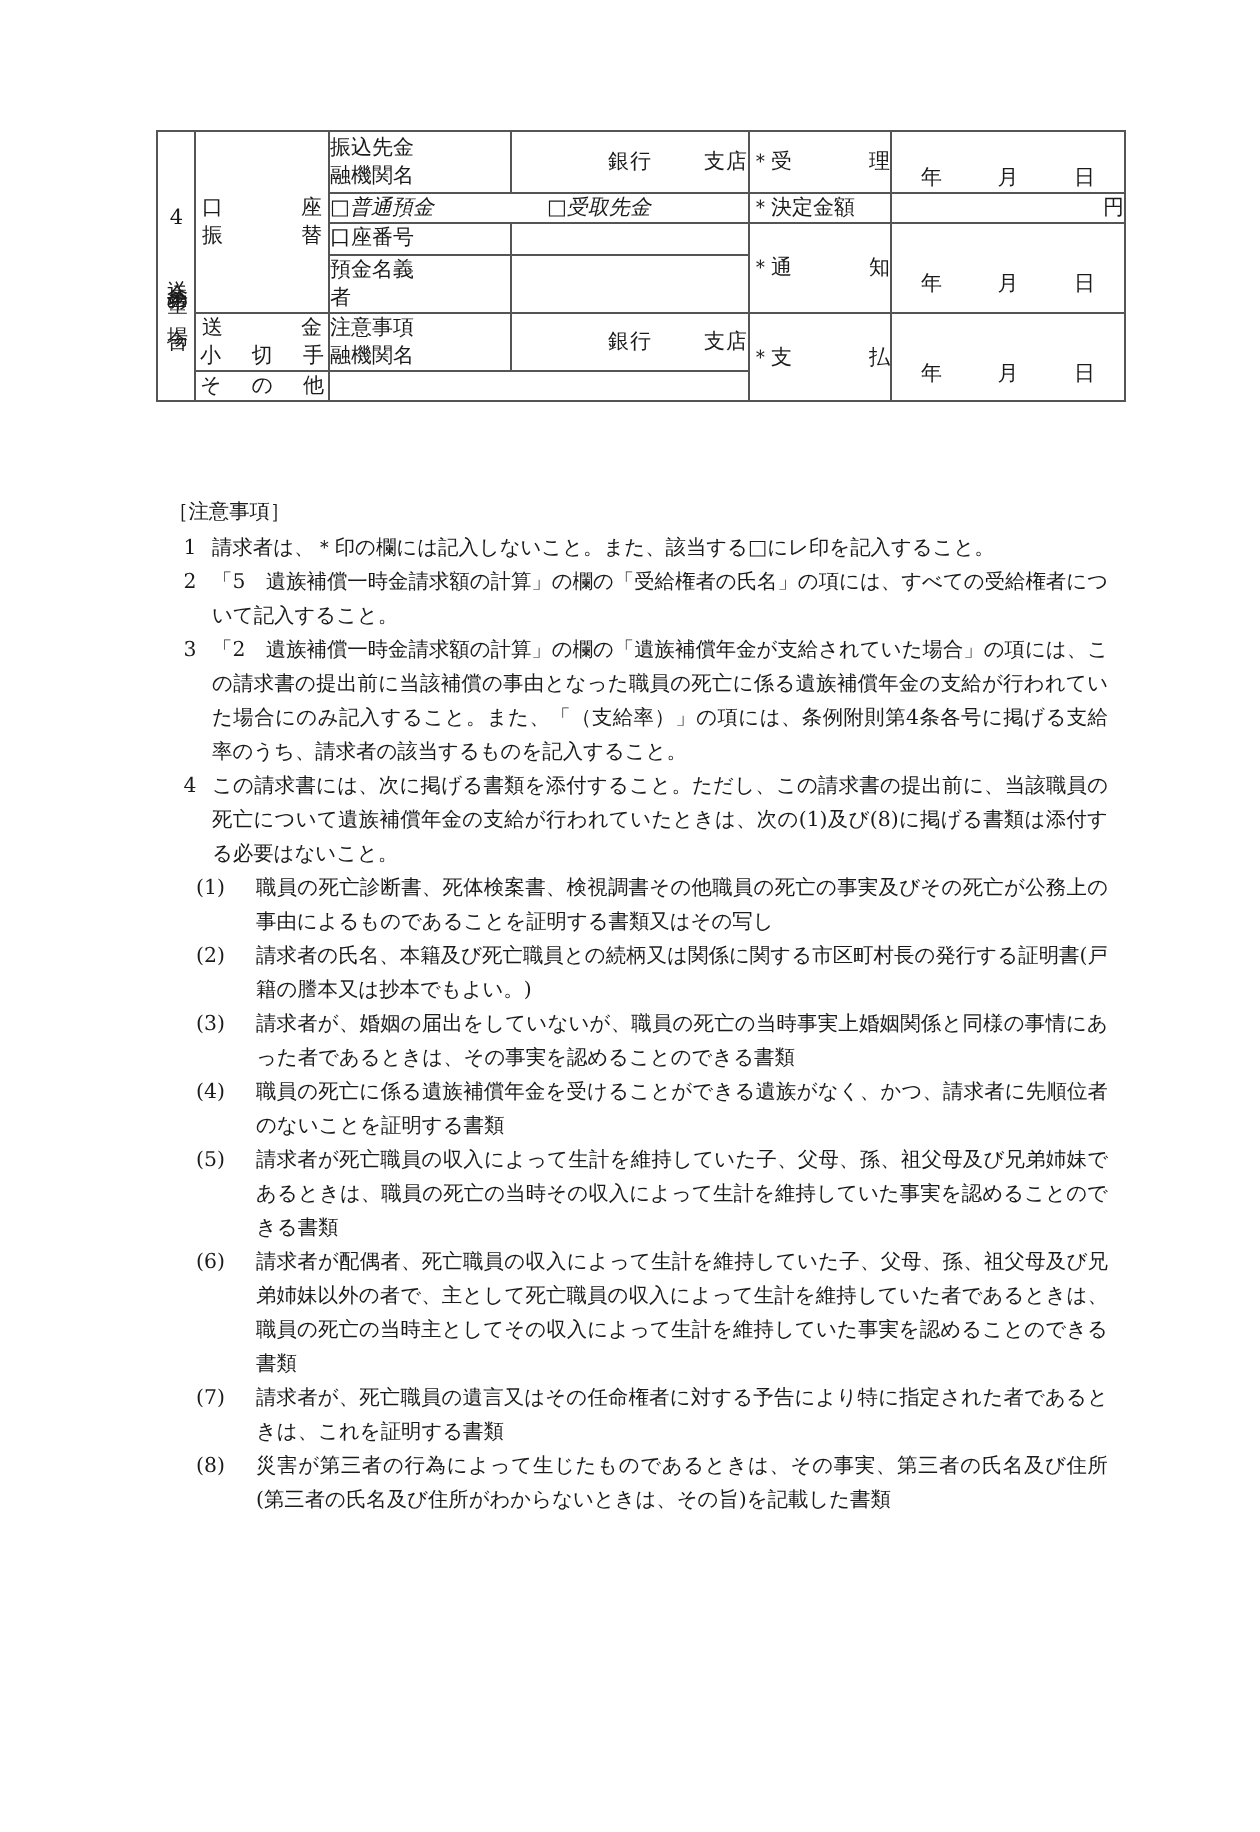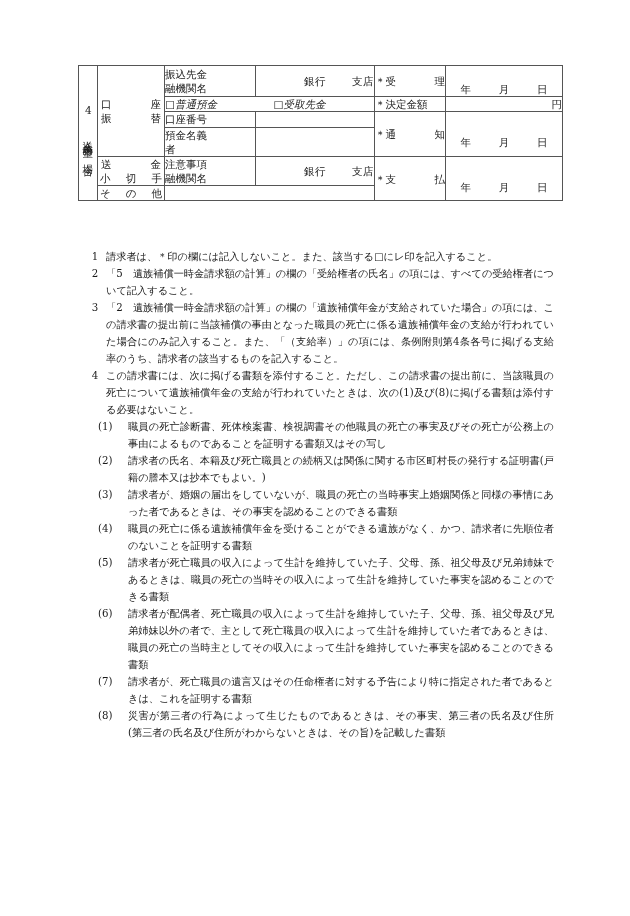--- a/index.html
+++ b/index.html
@@ -308,20 +308,21 @@
         </span>
       </td>
       <td colspan="2" class="val">
         <span></span>
       </td>
     </tr>
   </tbody>
 </table>
 
 <div class="notes">
+  <p class="notes-heading">［注意事項］</p>
 
   <div class="note-item">
     <span class="note-num">1</span>
     <span class="note-body">請求者は、＊印の欄には記入しないこと。また、該当する□にレ印を記入すること。</span>
   </div>
 
   <div class="note-item">
     <span class="note-num">2</span>
     <span class="note-body">「5　遺族補償一時金請求額の計算」の欄の「受給権者の氏名」の項には、すべての受給権者について記入すること。</span>
   </div>

